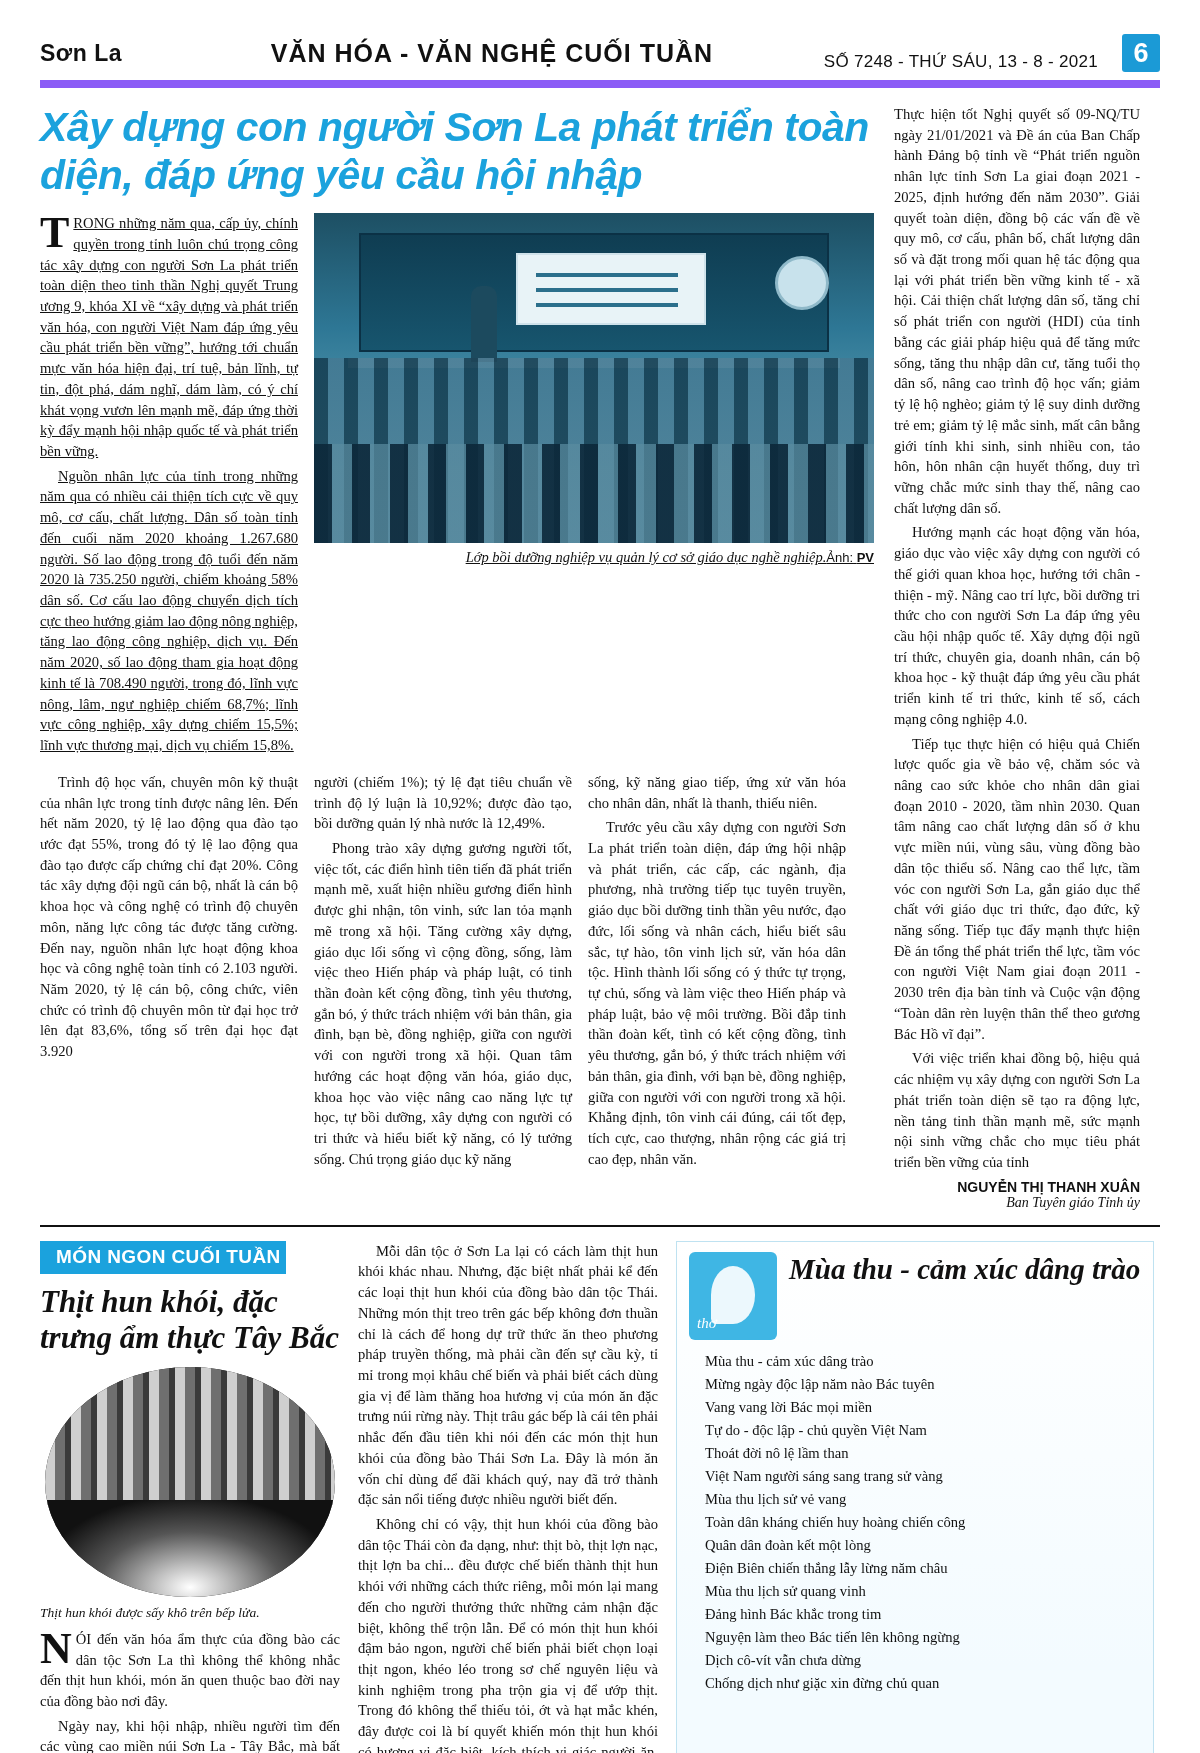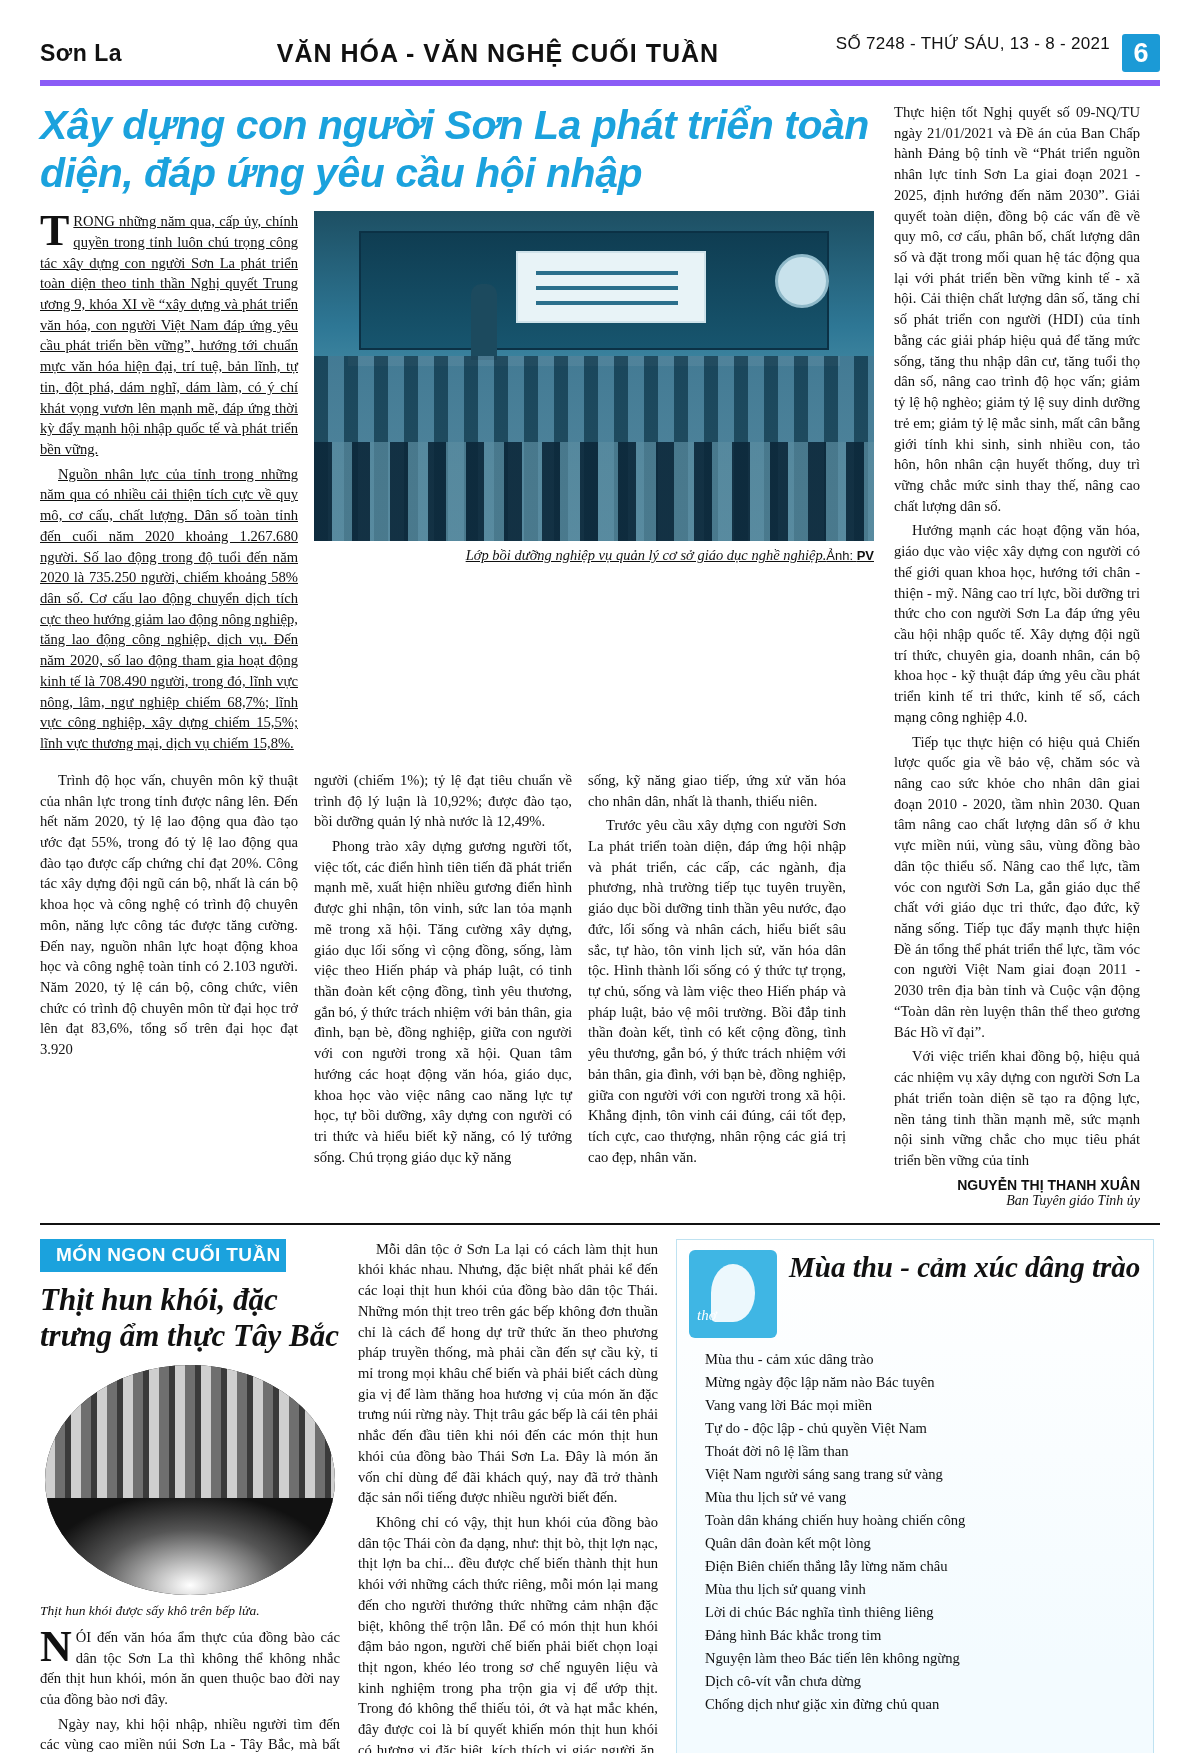--- a/index.html
+++ b/index.html
@@ -18,21 +18,21 @@
     left: 0; top: 0;
     width: 1200px; height: 1753px;
     padding: 34px 40px 20px 40px;
   }
 
   
   .masthead {
     display: flex;
     align-items: center;
     justify-content: space-between;
-    border-bottom: 6px solid #8b5cf6;
+    border-bottom: 8px solid #8b5cf6;
     padding-bottom: 8px;
     position: relative;
   }
   .masthead-left {
     font-family: "Liberation Sans", sans-serif;
     font-weight: bold;
     font-size: 23px;
     color: #111;
     letter-spacing: .5px;
     min-width: 120px;
@@ -41,22 +41,22 @@
     font-family: "Liberation Sans", sans-serif;
     font-weight: bold;
     font-size: 25px;
     letter-spacing: 1px;
     color: #111;
     text-align: center;
     flex: 1;
   }
   .masthead-right {
     display: flex;
-    align-items: flex-start;
-    gap: 12px;
+    align-items: flex-end;
+    gap: 24px;
     min-width: 300px;
     justify-content: flex-end;
   }
   .issue-text {
     font-family: "Liberation Sans", sans-serif;
     font-size: 17px;
     color: #111;
     letter-spacing: .3px;
   }
   .page-num {
@@ -256,21 +256,21 @@
     position: relative;
     flex: 0 0 auto;
   }
   .poem-logo .leaf {
     position: absolute; left: 22px; top: 14px; width: 44px; height: 58px;
     border-radius: 50% 50% 50% 10%;
     background: #ffffff;
     opacity: .9;
   }
   .poem-logo .txt {
-    position: absolute; left: 8px; bottom: 14px;
+    position: absolute; left: 8px; bottom: 8px;
     font-family: "Liberation Serif", serif; font-style: italic;
     color: #fff; font-size: 15px;
   }
   .poem-title {
     font-family: "Liberation Serif", serif;
     font-style: italic;
     font-weight: bold;
     font-size: 29px;
     line-height: 1.2;
     color: #111;
@@ -393,21 +393,20 @@
           <div>Mừng ngày độc lập năm nào Bác tuyên</div>
           <div>Vang vang lời Bác mọi miền</div>
           <div>Tự do - độc lập - chủ quyền Việt Nam</div>
           <div>Thoát đời nô lệ lầm than</div>
           <div>Việt Nam người sáng sang trang sử vàng</div>
           <div>Mùa thu lịch sử vẻ vang</div>
           <div>Toàn dân kháng chiến huy hoàng chiến công</div>
           <div>Quân dân đoàn kết một lòng</div>
           <div>Điện Biên chiến thắng lẫy lừng năm châu</div>
           <div>Mùa thu lịch sử quang vinh</div>
-          <div>Lời di chúc Bác nghĩa tình thiêng liêng</div>
           <div>Đảng hình Bác khắc trong tim</div>
           <div>Nguyện làm theo Bác tiến lên không ngừng</div>
           <div>Dịch cô-vít vẫn chưa dừng</div>
           <div>Chống dịch như giặc xin đừng chủ quan</div>
 
         </div>
 
       </div>
     </div>
 

